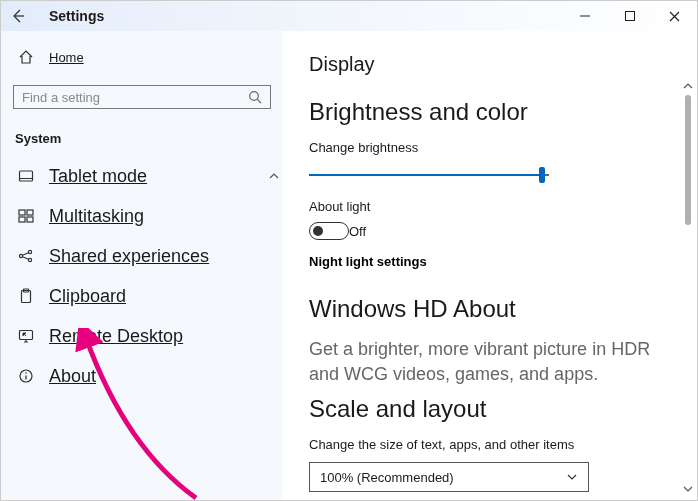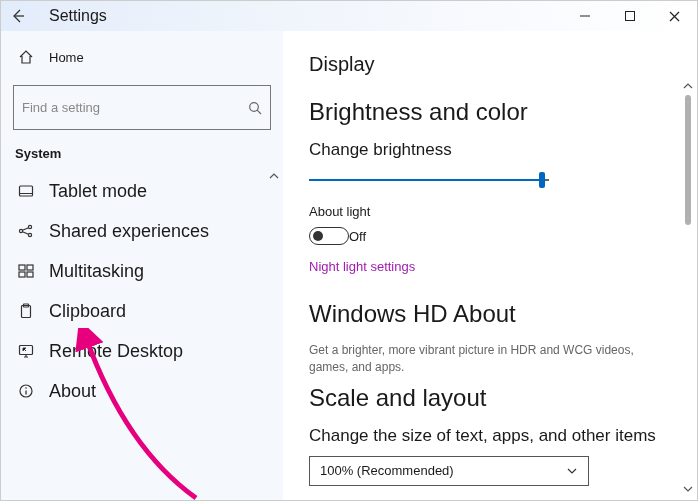--- a/index.html
+++ b/index.html
@@ -27,21 +27,22 @@
     background: linear-gradient(90deg, #e3ecfb 0%, #edf3fb 30%, #f5f8fd 60%, #ffffff 100%);
   }
   .titlebar .back {
     width: 34px; height: 30px;
     display:flex; align-items:center; justify-content:center;
     cursor: pointer;
   }
   .titlebar .title {
     flex: 0 0 auto;
     padding-left: 14px;
-    font-size: 16px;
+    font-size: 14px;
+    font-weight: bold;
   }
   .winctrls {
     margin-left: auto;
     display: flex;
   }
   .winctrls .btn {
     width: 45px; height: 30px;
     display:flex; align-items:center; justify-content:center;
     cursor:pointer;
   }
@@ -58,31 +59,32 @@
     position: relative;
     padding-top: 6px;
   }
   .home-row, .nav-item {
     display: flex;
     align-items: center;
     height: 40px;
     padding-left: 16px;
     gap: 14px;
     cursor:pointer;
+    text-decoration:underline;
   }
   .home-row span.icon, .nav-item span.icon {
     width: 18px; height:18px;
     display:flex; align-items:center; justify-content:center;
     color:#333;
   }
   .search-wrap {
-    margin: 8px 12px 10px 12px;
+    margin: 8px 12px 16px 12px;
     border: 1px solid #777;
     background: #f5f8fd;
-    height: 45px;
+    height: 24px;
     display:flex;
     align-items:center;
     padding: 0 8px;
   }
   .search-wrap input {
     flex:1;
     border:none;
     outline:none;
     background: transparent;
     font-size: 13px;
@@ -115,21 +117,21 @@
     font-size: 20px;
     margin-bottom: 22px;
   }
   .main h2 {
     font-weight: 500;
     font-size: 24px;
     margin-bottom: 14px;
     margin-top: 8px;
   }
   .field-label {
-    font-size: 17px;
+    font-size: 13px;
     margin-bottom: 10px;
   }
   .slider {
     width: 240px;
     height: 20px;
     position: relative;
     margin-bottom: 14px;
   }
   .slider .track {
     position:absolute; top:9px; left:0; right:0;
@@ -153,29 +155,30 @@
     border-radius: 10px;
     position:relative;
     cursor:pointer;
   }
   .toggle .knob {
     position:absolute; left:3px; top:3px;
     width:10px; height:10px; border-radius:50%;
     background:#333;
   }
   .link {
-    color: #a21caf;
+    color: #000000;
     font-size: 13px;
     cursor:pointer;
     margin-bottom: 18px;
     display: inline-block;
+    font-weight: bold;
   }
   .muted {
     color: #666;
-    font-size: 12px;
+    font-size: 18px;
     line-height: 1.4;
     margin-bottom: 8px;
     max-width: 360px;
   }
   .combo {
     border: 1px solid #555;
     width: 280px;
     height: 30px;
     display:flex; align-items:center; justify-content:space-between;
     padding: 0 10px;
@@ -268,38 +271,38 @@
             <svg width="16" height="16" viewBox="0 0 16 16">
                 <rect x="1.5" y="3" width="13" height="10" rx="1" fill="none" stroke="#333" stroke-width="1.2"></rect>
                 <path d="M1.5 10.5 H14.5" stroke="#333" stroke-width="1"></path>
               </svg>
           </span>
           <span class="label">Tablet mode</span>
         </div>
         <div class="nav-item">
           <span class="icon">
             <svg width="16" height="16" viewBox="0 0 16 16">
+                <rect x="1" y="2" width="6" height="5" fill="none" stroke="#333" stroke-width="1.2"></rect>
+                <rect x="9" y="2" width="6" height="5" fill="none" stroke="#333" stroke-width="1.2"></rect>
+                <rect x="1" y="9" width="6" height="5" fill="none" stroke="#333" stroke-width="1.2"></rect>
+                <rect x="9" y="9" width="6" height="5" fill="none" stroke="#333" stroke-width="1.2"></rect>
+              </svg>
+          </span>
+          <span class="label">Multitasking</span>
+        </div>
+        <div class="nav-item">
+          <span class="icon">
+            <svg width="16" height="16" viewBox="0 0 16 16">
                 <circle cx="3" cy="8" r="1.6" fill="none" stroke="#333" stroke-width="1.2"></circle>
                 <circle cx="12" cy="4" r="1.6" fill="none" stroke="#333" stroke-width="1.2"></circle>
                 <circle cx="12" cy="12" r="1.6" fill="none" stroke="#333" stroke-width="1.2"></circle>
                 <path d="M4.5 7.3 L10.5 4.7 M4.5 8.7 L10.5 11.3" stroke="#333" stroke-width="1.2"></path>
               </svg>
           </span>
           <span class="label">Shared experiences</span>
-        </div>
-        <div class="nav-item">
-          <span class="icon">
-            <svg width="16" height="16" viewBox="0 0 16 16">
-                <rect x="1" y="2" width="6" height="5" fill="none" stroke="#333" stroke-width="1.2"></rect>
-                <rect x="9" y="2" width="6" height="5" fill="none" stroke="#333" stroke-width="1.2"></rect>
-                <rect x="1" y="9" width="6" height="5" fill="none" stroke="#333" stroke-width="1.2"></rect>
-                <rect x="9" y="9" width="6" height="5" fill="none" stroke="#333" stroke-width="1.2"></rect>
-              </svg>
-          </span>
-          <span class="label">Multitasking</span>
         </div>
         <div class="nav-item">
           <span class="icon">
             <svg width="16" height="16" viewBox="0 0 16 16">
                 <rect x="3.5" y="2.5" width="9" height="12" rx="1" fill="none" stroke="#333" stroke-width="1.2"></rect>
                 <rect x="5.5" y="1" width="5" height="3" rx="0.5" fill="none" stroke="#333" stroke-width="1.2"></rect>
               </svg>
           </span>
           <span class="label">Clipboard</span>
         </div>

